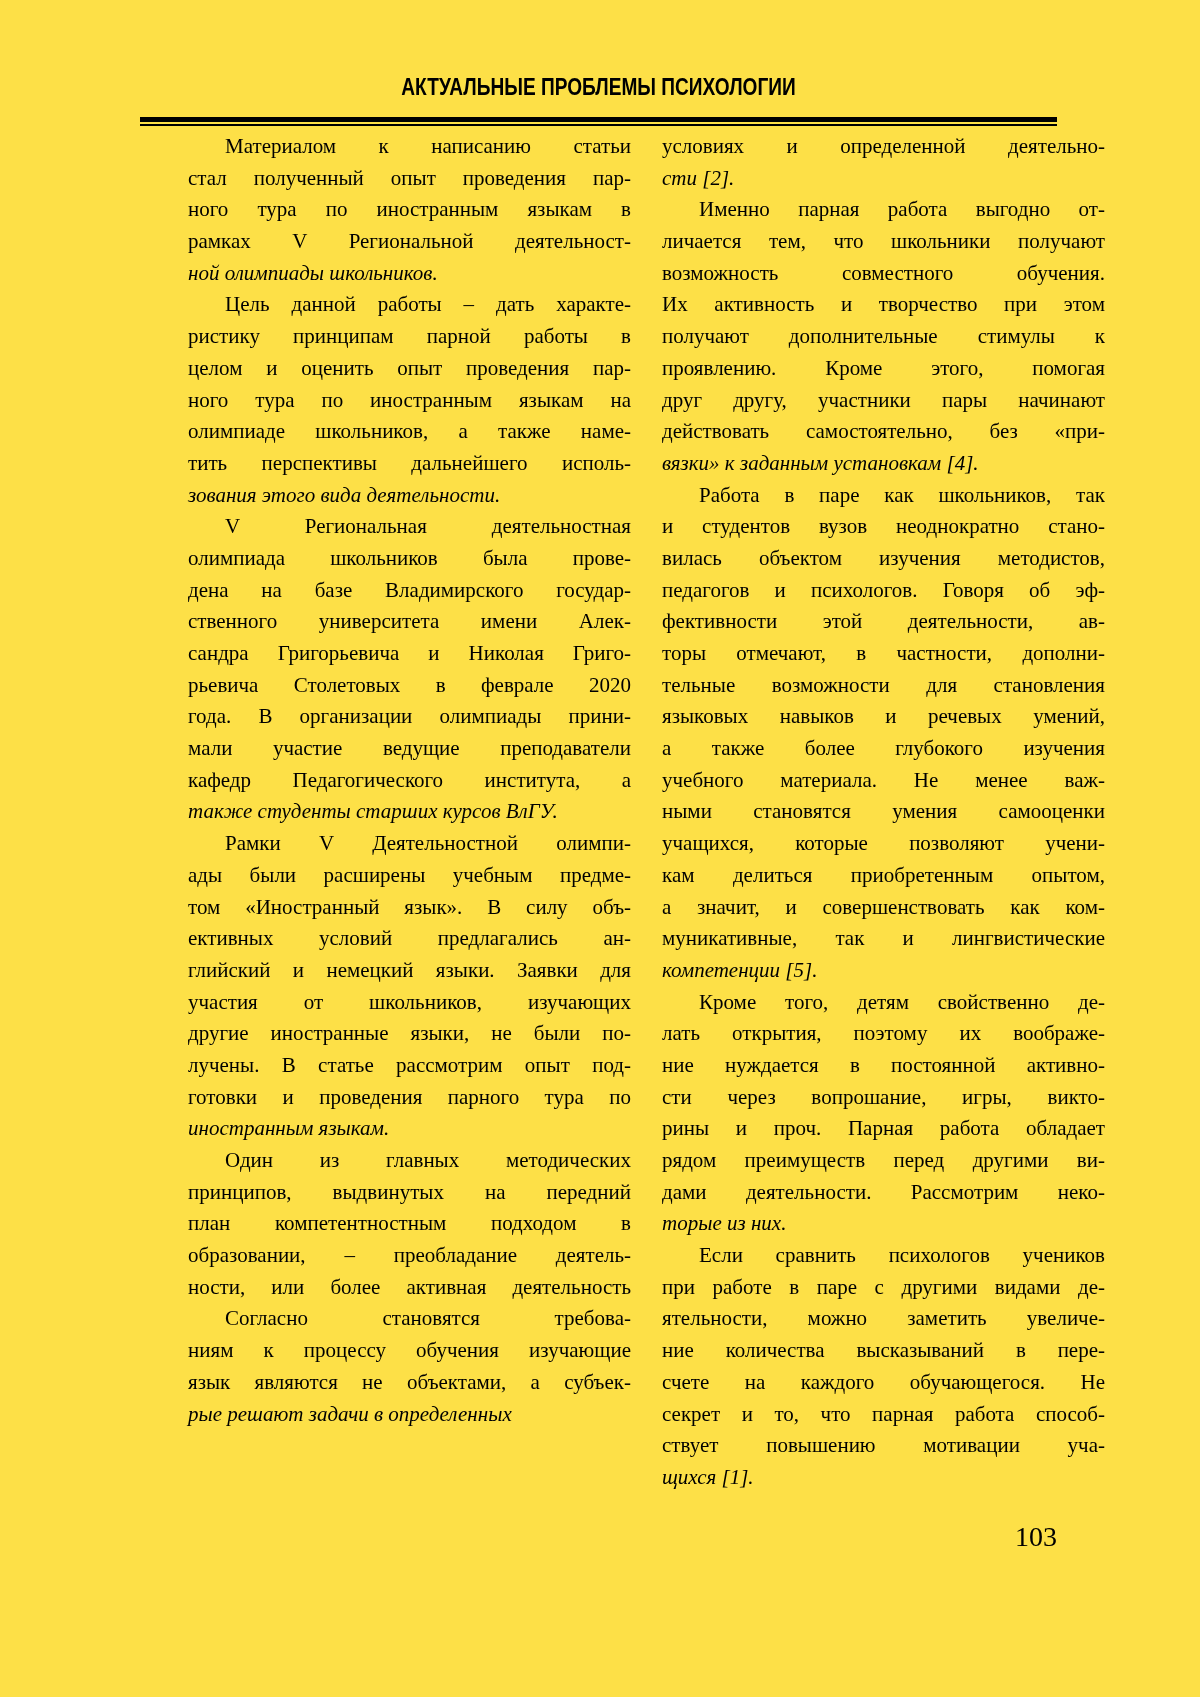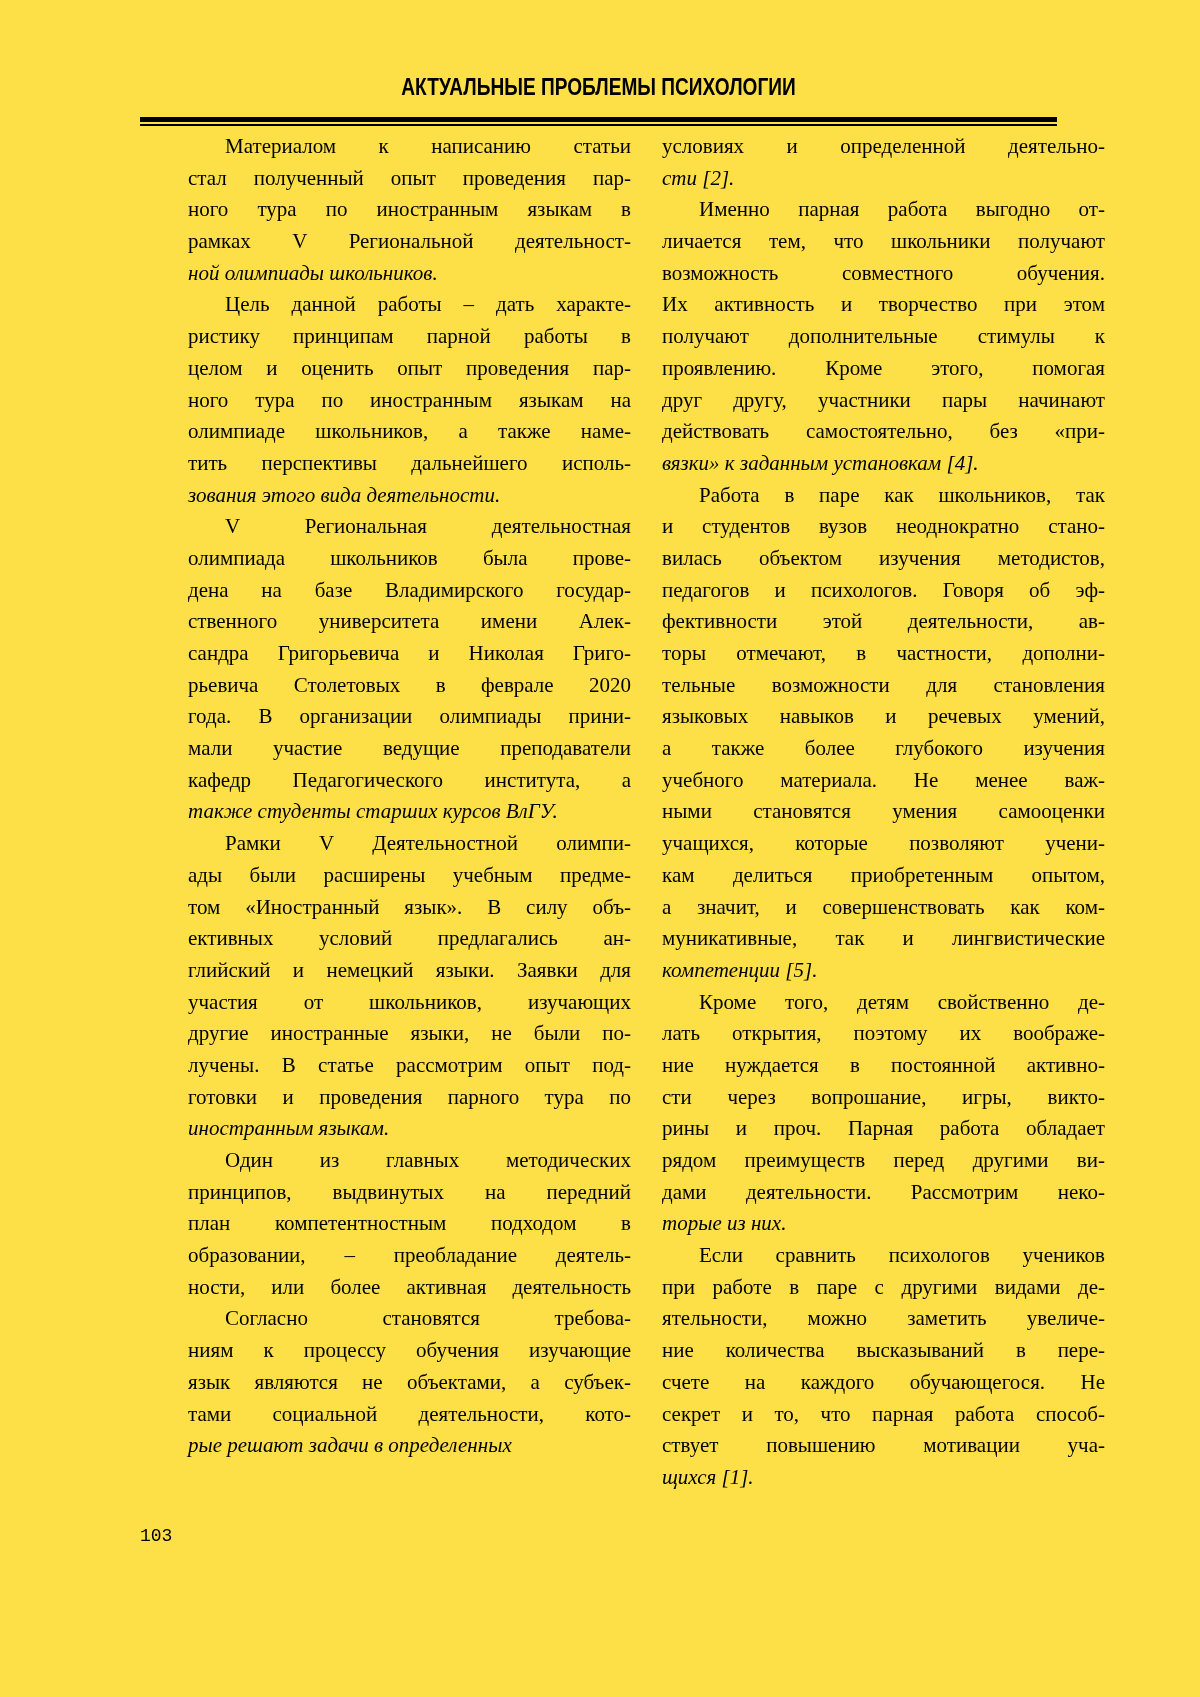--- a/index.html
+++ b/index.html
@@ -55,24 +55,23 @@
     white-space: nowrap;
     overflow: visible;
   }
   .line.first { padding-left: 37px; }
   .line.last  { text-align-last: left; font-style: italic; }
   .page-number {
     position: absolute;
     top: 1521px;
     left: 140px;
     width: 917px;
-    text-align: left;
-    font-size: 18px;
+    text-align: right;
+    font-size: 28px;
     line-height: 31.7px;
-    font-family: Liberation Mono, monospace;
   }
 </style>
 </head>
 <body>
 
 <div class="page">
   <div class="running-head">АКТУАЛЬНЫЕ ПРОБЛЕМЫ ПСИХОЛОГИИ</div>
 
   <div class="rule"></div>
 
@@ -122,21 +121,20 @@
           <div class="line first">Один из главных методических</div>
           <div class="line">принципов, выдвинутых на передний</div>
           <div class="line">план компетентностным подходом в</div>
           <div class="line">образовании, – преобладание деятель-</div>
           <div class="line">ности, или более активная деятельность</div>
         </div>
         <div class="para">
           <div class="line first">Согласно становятся требова-</div>
           <div class="line">ниям к процессу обучения изучающие</div>
           <div class="line">язык являются не объектами, а субъек-</div>
-          <div class="line">тами социальной деятельности, кото-</div>
           <div class="line last">рые решают задачи в определенных</div>
         </div>
       </div>
     <div class="col" id="col-right">
         <div class="para">
           <div class="line">условиях и определенной деятельно-</div>
           <div class="line last">сти [2].</div>
         </div>
         <div class="para">
           <div class="line first">Именно парная работа выгодно от-</div>

